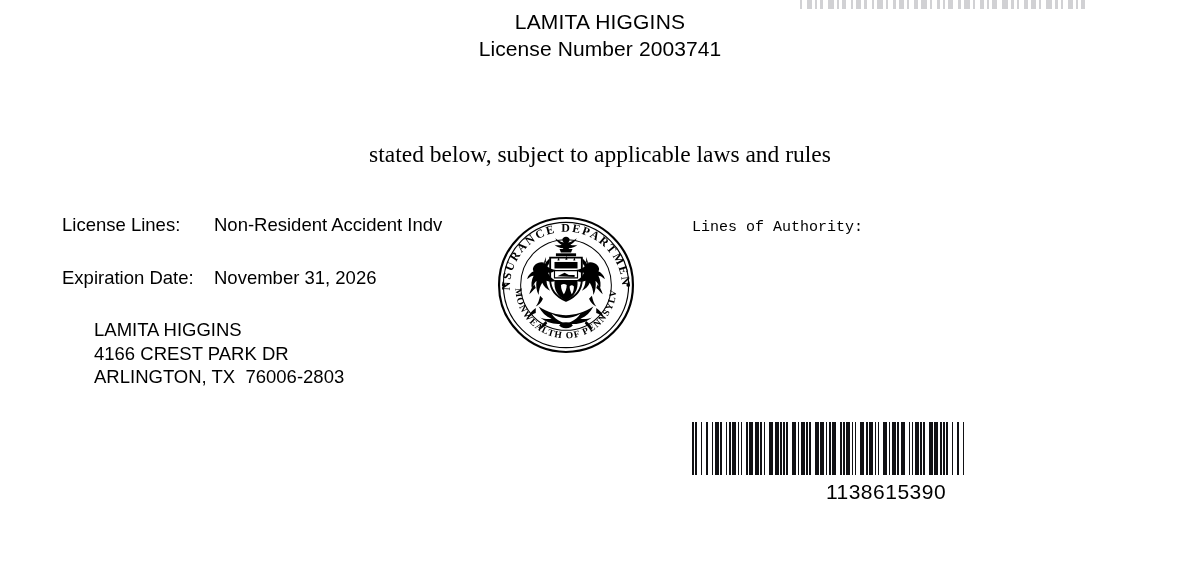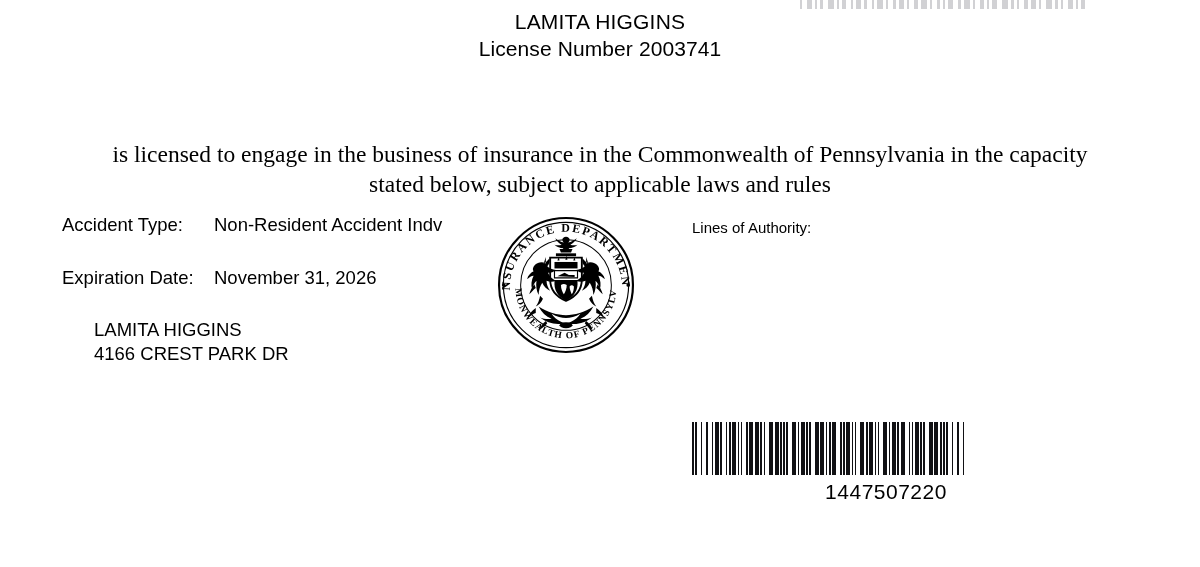--- a/index.html
+++ b/index.html
@@ -111,20 +111,21 @@
   .address div { white-space: pre; }
 
   
   .authority {
     position: absolute;
     top: 218px;
     left: 692px;
     font-size: 15px;
     line-height: 19px;
     white-space: nowrap;
+    font-family: Liberation Mono, monospace;
   }
 
   
   .seal {
     position: absolute;
     left: 494px;
     top: 213px;
     width: 144px;
     height: 144px;
   }
@@ -212,39 +213,39 @@
       <span class="tf-bar" style="left:276px;width:2px"></span>
       <span class="tf-bar" style="left:281px;width:4px"></span>
     </div>
 
   <div class="header">
     <div class="name">LAMITA HIGGINS</div>
     <div class="license-no">License Number 2003741</div>
   </div>
 
   <div class="statement">
-    <span class="ln1">is licensed to engage in the business of insurance in the Commonwealth of Pennsylvania in the capacity</span>
     <span class="ln2">stated below, subject to applicable laws and rules</span>
   </div>
 
   <div class="details">
     <div class="detail-row">
-      <span class="lbl">Accident Type:</span>
+      <span class="lbl">License Lines:</span>
       <span class="val">Non-Resident Accident Indv</span>
     </div>
     <div class="gap"></div>
     <div class="detail-row">
       <span class="lbl">Expiration Date:</span>
       <span class="val">November 31, 2026</span>
     </div>
   </div>
 
   <div class="address">
     <div>LAMITA HIGGINS</div>
     <div>4166 CREST PARK DR</div>
+    <div>ARLINGTON, TX  76006-2803</div>
   </div>
 
   <div class="authority">
     <div>Lines of Authority:</div>
   </div>
 
   <div class="seal">
     <svg viewBox="0 0 200 200" xmlns="http://www.w3.org/2000/svg" aria-hidden="true">
       <defs>
         <path id="arcTop" d="M 22,104 A 78,78 0 0 1 178,104" fill="none"></path>
@@ -314,16 +315,16 @@
         <path d="M142 132 c5 3 9 8 11 14 c-4 -3 -7 -6 -11 -7 z"></path>
         <path d="M72 150 c-4 3 -7 7 -9 12 c4 -2 8 -5 11 -9 z"></path>
         <path d="M128 150 c4 3 7 7 9 12 c-4 -2 -8 -5 -11 -9 z"></path>
         <ellipse cx="100" cy="156" rx="9" ry="4"></ellipse>
       </g>
     </svg>
   </div>
 
   <div class="barcode-block">
     <div class="barcode"><span class="bar" style="width:1.55px;background:#111114"></span><span class="sp" style="width:1.55px"></span><span class="bar" style="width:1.55px;background:#111114"></span><span class="sp" style="width:4.00px"></span><span class="bar" style="width:1.55px;background:#111114"></span><span class="sp" style="width:4.00px"></span><span class="bar" style="width:1.55px;background:#111114"></span><span class="sp" style="width:4.00px"></span><span class="bar" style="width:1.55px;background:#111114"></span><span class="sp" style="width:1.55px"></span><span class="bar" style="width:4.00px;background:#111114"></span><span class="sp" style="width:1.55px"></span><span class="bar" style="width:1.55px;background:#111114"></span><span class="sp" style="width:4.00px"></span><span class="bar" style="width:1.55px;background:#111114"></span><span class="sp" style="width:1.55px"></span><span class="bar" style="width:1.55px;background:#111114"></span><span class="sp" style="width:1.55px"></span><span class="bar" style="width:4.00px;background:#111114"></span><span class="sp" style="width:1.55px"></span><span class="bar" style="width:1.55px;background:#111114"></span><span class="sp" style="width:1.55px"></span><span class="bar" style="width:1.55px;background:#111114"></span><span class="sp" style="width:4.00px"></span><span class="bar" style="width:1.55px;background:#111114"></span><span class="sp" style="width:1.55px"></span><span class="bar" style="width:4.00px;background:#111114"></span><span class="sp" style="width:1.55px"></span><span class="bar" style="width:4.00px;background:#111114"></span><span class="sp" style="width:1.55px"></span><span class="bar" style="width:1.55px;background:#111114"></span><span class="sp" style="width:1.55px"></span><span class="bar" style="width:1.55px;background:#111114"></span><span class="sp" style="width:4.00px"></span><span class="bar" style="width:4.00px;background:#111114"></span><span class="sp" style="width:1.55px"></span><span class="bar" style="width:4.00px;background:#111114"></span><span class="sp" style="width:1.55px"></span><span class="bar" style="width:1.55px;background:#111114"></span><span class="sp" style="width:1.55px"></span><span class="bar" style="width:1.55px;background:#111114"></span><span class="sp" style="width:1.55px"></span><span class="bar" style="width:1.55px;background:#111114"></span><span class="sp" style="width:4.00px"></span><span class="bar" style="width:4.00px;background:#111114"></span><span class="sp" style="width:1.55px"></span><span class="bar" style="width:1.55px;background:#111114"></span><span class="sp" style="width:1.55px"></span><span class="bar" style="width:4.00px;background:#111114"></span><span class="sp" style="width:1.55px"></span><span class="bar" style="width:1.55px;background:#111114"></span><span class="sp" style="width:1.55px"></span><span class="bar" style="width:1.55px;background:#111114"></span><span class="sp" style="width:4.00px"></span><span class="bar" style="width:4.00px;background:#111114"></span><span class="sp" style="width:1.55px"></span><span class="bar" style="width:4.00px;background:#111114"></span><span class="sp" style="width:1.55px"></span><span class="bar" style="width:1.55px;background:#111114"></span><span class="sp" style="width:1.55px"></span><span class="bar" style="width:1.55px;background:#111114"></span><span class="sp" style="width:1.55px"></span><span class="bar" style="width:4.00px;background:#111114"></span><span class="sp" style="width:4.00px"></span><span class="bar" style="width:1.55px;background:#111114"></span><span class="sp" style="width:1.55px"></span><span class="bar" style="width:1.55px;background:#111114"></span><span class="sp" style="width:1.55px"></span><span class="bar" style="width:4.00px;background:#111114"></span><span class="sp" style="width:1.55px"></span><span class="bar" style="width:1.55px;background:#111114"></span><span class="sp" style="width:1.55px"></span><span class="bar" style="width:1.55px;background:#111114"></span><span class="sp" style="width:4.00px"></span><span class="bar" style="width:4.00px;background:#111114"></span><span class="sp" style="width:1.55px"></span><span class="bar" style="width:1.55px;background:#111114"></span><span class="sp" style="width:1.55px"></span><span class="bar" style="width:4.00px;background:#111114"></span><span class="sp" style="width:1.55px"></span><span class="bar" style="width:1.55px;background:#111114"></span><span class="sp" style="width:1.55px"></span><span class="bar" style="width:1.55px;background:#111114"></span><span class="sp" style="width:4.00px"></span><span class="bar" style="width:4.00px;background:#111114"></span><span class="sp" style="width:1.55px"></span><span class="bar" style="width:1.55px;background:#111114"></span><span class="sp" style="width:1.55px"></span><span class="bar" style="width:4.00px;background:#111114"></span><span class="sp" style="width:1.55px"></span><span class="bar" style="width:1.55px;background:#111114"></span><span class="sp" style="width:1.55px"></span><span class="bar" style="width:4.00px;background:#111114"></span><span class="sp" style="width:4.00px"></span><span class="bar" style="width:1.55px;background:#111114"></span><span class="sp" style="width:1.55px"></span><span class="bar" style="width:1.55px;background:#111114"></span><span class="sp" style="width:1.55px"></span><span class="bar" style="width:4.00px;background:#111114"></span><span class="sp" style="width:1.55px"></span><span class="bar" style="width:1.55px;background:#111114"></span><span class="sp" style="width:1.55px"></span><span class="bar" style="width:1.55px;background:#111114"></span><span class="sp" style="width:4.00px"></span><span class="bar" style="width:4.00px;background:#111114"></span><span class="sp" style="width:1.55px"></span><span class="bar" style="width:4.00px;background:#111114"></span><span class="sp" style="width:1.55px"></span><span class="bar" style="width:1.55px;background:#111114"></span><span class="sp" style="width:1.55px"></span><span class="bar" style="width:1.55px;background:#111114"></span><span class="sp" style="width:1.55px"></span><span class="bar" style="width:1.55px;background:#111114"></span><span class="sp" style="width:4.00px"></span><span class="bar" style="width:1.55px;background:#111114"></span><span class="sp" style="width:4.00px"></span><span class="bar" style="width:1.55px;background:#111114"></span><span class="sp" style="width:4.00px"></span><span class="bar" style="width:1.55px;background:#111114"></span></div>
-    <div class="barcode-number">1447507220</div>
+    <div class="barcode-number">1138615390</div>
   </div>
 
 </div>
 
 </body></html>

